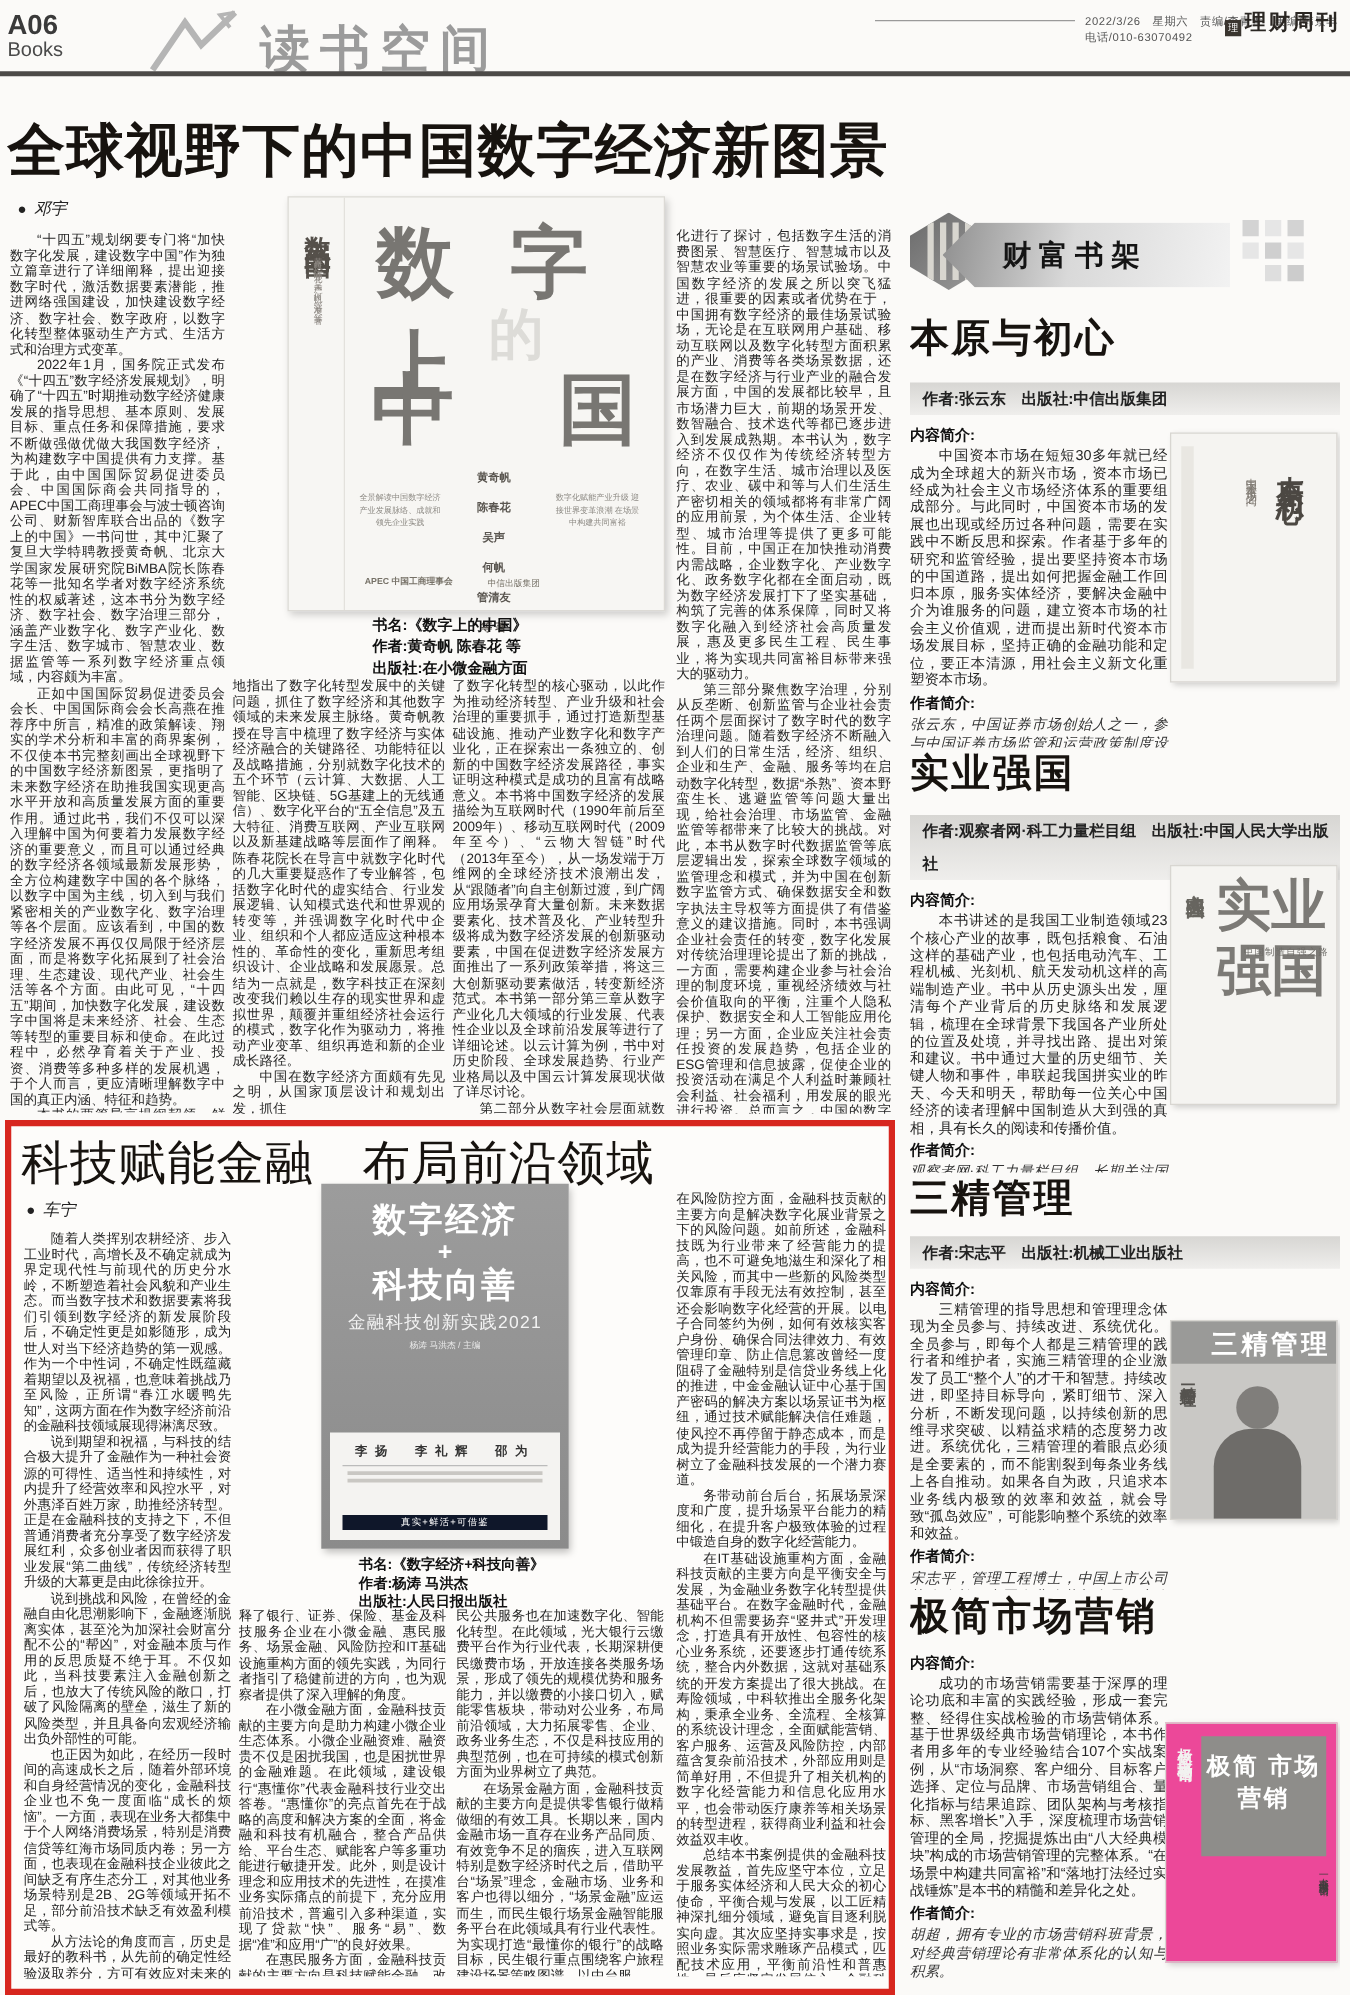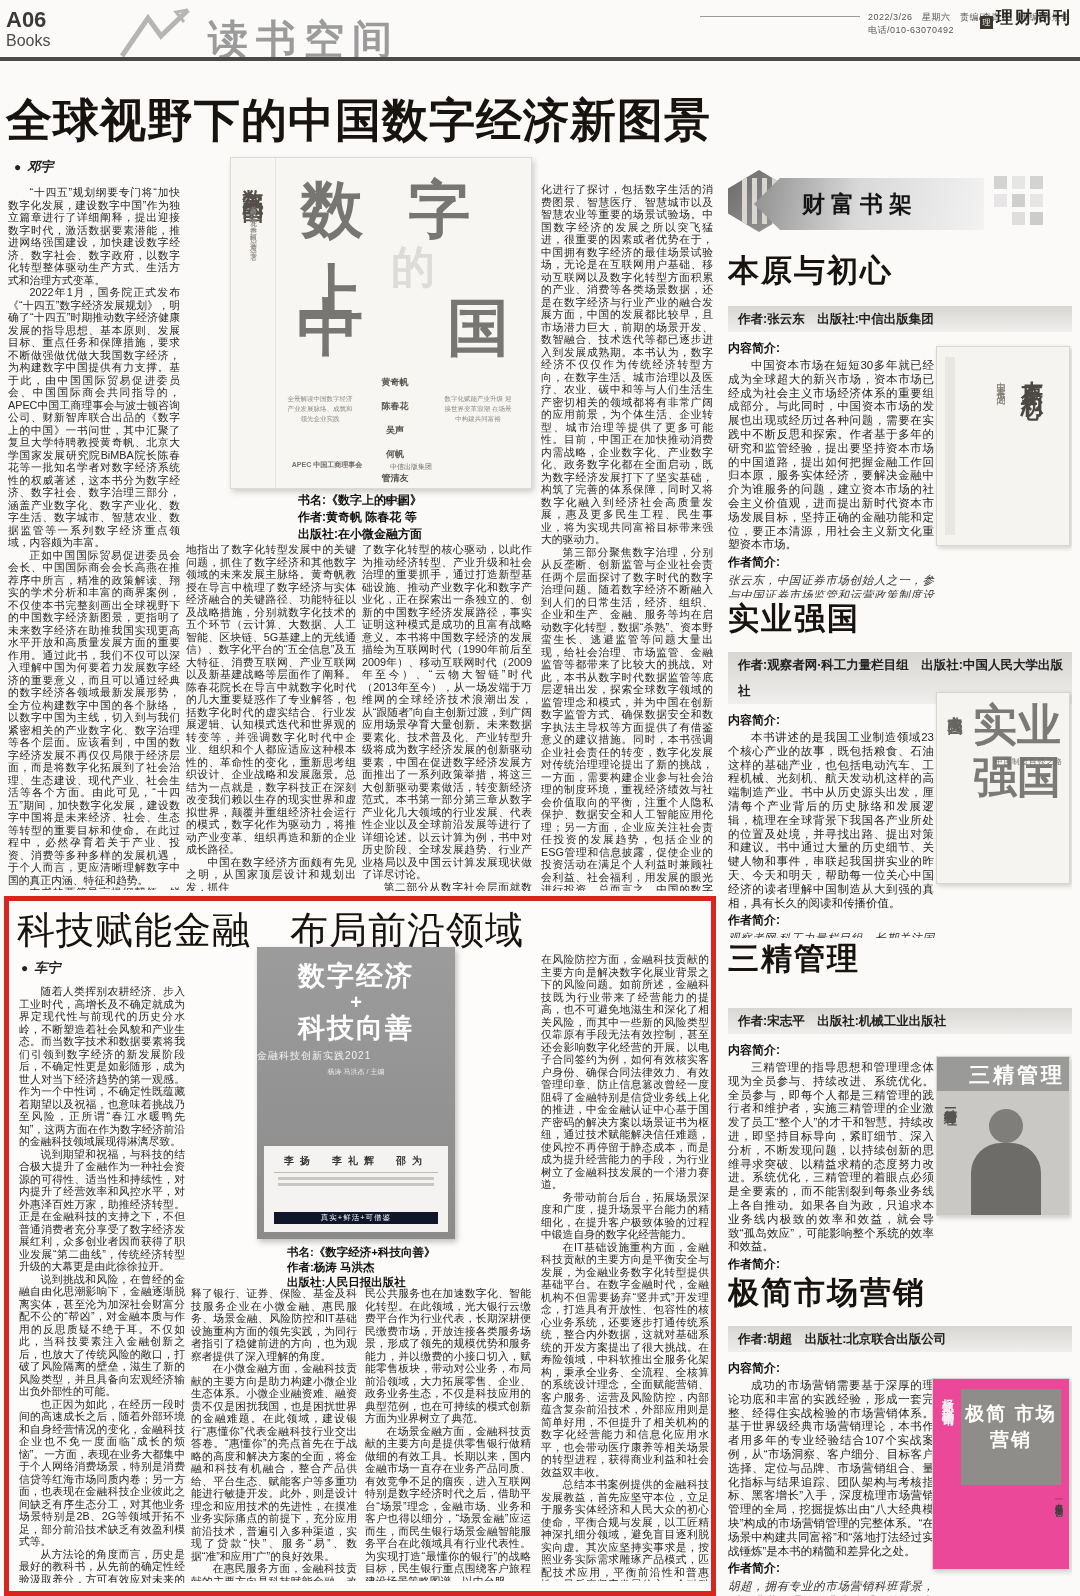--- a/index.html
+++ b/index.html
@@ -11,21 +11,21 @@
   .section-en{font-size:16px;color:#4a4a4a}
   .section-title{font-size:40px;font-weight:bold;color:#9b9b9b;letter-spacing:8px}
   .header-rule{height:4px;background:#4c4a48}
   .meta{font-size:9px;color:#555;letter-spacing:.5px}
   .masthead{font-family:"Liberation Serif","DejaVu Serif",serif;font-weight:bold;font-size:17px;color:#2a2622;letter-spacing:2px}
   .masthead-seal{display:inline-block;width:13px;height:13px;background:#3a352f;color:#fff;font-size:8px;
        line-height:13px;text-align:center;margin-right:3px;vertical-align:-2px}
   
   .h1{font-size:46px;font-weight:900;color:#17130f;letter-spacing:1px;white-space:nowrap}
   .h2{font-size:38px;font-weight:400;color:#17130f;letter-spacing:1px;white-space:nowrap}
-  .author-line{font-size:12px;font-weight:bold;color:#222}
+  .author-line{font-size:12px;font-weight:normal;color:#222}
   .author-line .name{font-family:"Liberation Serif","DejaVu Serif",serif;font-style:italic;font-size:13px;margin-left:6px}
   
   .bodycol{font-size:10.8px;line-height:12.5px;text-align:justify;overflow:hidden;color:#262626}
   .bodycol p{margin:0;text-indent:2em}
   .cont p:first-child{text-indent:0}
   
   .caption{font-size:12px;font-weight:bold;line-height:17px;color:#111}
   .caption p{margin:0;text-indent:0}
   
   .redbox{border:5px solid #d7261e;background:#fdfcfa;box-sizing:border-box}
@@ -35,21 +35,21 @@
   .spine-title{writing-mode:vertical-rl;font-size:21px;font-weight:bold;color:#55504a;letter-spacing:3px;margin:14px auto 0}
   .spine-authors{writing-mode:vertical-rl;font-size:7px;color:#8b8680;letter-spacing:2px;margin:10px auto 0}
   .c1-big{color:#787672;font-weight:bold}
   .c1-names{font-size:9px;font-weight:bold;color:#5a5650;line-height:15px;text-align:center}
   .c1-tag{font-size:6.5px;color:#8d8a84;line-height:10px;text-align:center}
   .c1-logos{font-size:7px;color:#767167;text-align:center}
   
   .cover2{background:linear-gradient(#9c9c9c,#8b8b8b);box-shadow:2px 3px 6px rgba(0,0,0,.25)}
   .c2-title{color:#fff;font-weight:900;font-size:27px;text-align:center;letter-spacing:2px;line-height:30px}
   .c2-plus{color:#fff;font-weight:900;font-size:20px;text-align:center;line-height:22px}
-  .c2-sub{color:#f3f3f3;font-size:10px;letter-spacing:1px}
+  .c2-sub{color:#f3f3f3;font-size:14px;text-align:center;letter-spacing:1px}
   .c2-ed{color:#e9e9e9;font-size:7px;text-align:center}
   .c2-panel{position:absolute;left:7px;right:7px;bottom:7px;background:#f4f3f1;height:86px}
   .c2-names{font-size:10px;font-weight:bold;color:#333;text-align:center;letter-spacing:6px;padding-top:8px}
   .c2-line{height:1px;background:#bbb;margin:4px 10px}
   .c2-fine{height:3px;background:#c9c7c3;margin:3px 14px}
   .c2-strip{position:absolute;left:10px;bottom:8px;right:10px;background:#0f172a;color:#fff;
             font-size:7.5px;text-align:center;line-height:12px;letter-spacing:1px}
   
   .shelf-title{font-size:31px;font-weight:900;color:#17130f;letter-spacing:2px}
   .byline-bar{background:linear-gradient(#d7d6d3,#efeeec);font-size:12.5px;font-weight:bold;color:#222;
@@ -247,41 +247,40 @@
   </div>
   <div class="side-cover" style="top:94px;width:132px;height:190px">
     <div style="position:absolute;left:34px;top:6px;right:6px;font-size:44px;font-weight:900;color:#7c7a76;line-height:52px;text-align:center">实业强国</div>
     <div style="position:absolute;left:34px;top:64px;right:6px;font-size:7.5px;color:#6f6d69;text-align:right;letter-spacing:1px">中国制造自强之路</div>
     <div class="vtext" style="position:absolute;left:8px;top:10px;font-size:15px;font-weight:bold;color:#67655f;letter-spacing:2px">实业强国</div>
   </div>
 </div>
 
 <div class="abs" style="left:728px;top:938px;width:344px;height:334px;overflow:hidden">
   <div class="shelf-title">三精管理</div>
-  <div class="byline-bar" style="margin-top:28px">作者:宋志平　出版社:机械工业出版社</div>
+  <div class="byline-bar" style="margin-top:9px">作者:宋志平　出版社:机械工业出版社</div>
   <div style="margin-top:8px;width:206px">
     <div class="side-label">内容简介:</div>
     <div class="side-body">
         <p>三精管理的指导思想和管理理念体现为全员参与、持续改进、系统优化。全员参与，即每个人都是三精管理的践行者和维护者，实施三精管理的企业激发了员工“整个人”的才干和智慧。持续改进，即坚持目标导向，紧盯细节、深入分析，不断发现问题，以持续创新的思维寻求突破、以精益求精的态度努力改进。系统优化，三精管理的着眼点必须是全要素的，而不能割裂到每条业务线上各自推动。如果各自为政，只追求本业务线内极致的效率和效益，就会导致“孤岛效应”，可能影响整个系统的效率和效益。</p>
       </div>
     <div class="side-label">作者简介:</div>
     <div class="side-authorintro">宋志平，管理工程博士，中国上市公司协会会长、中国企业改革与发展研究会会长。</div>
   </div>
   <div class="side-cover" style="top:118px;width:132px;height:158px;background:#c9c8c5">
     <div style="position:absolute;left:0;top:0;right:0;height:34px;background:#9a9a98"></div>
     <div style="position:absolute;left:26px;top:4px;right:4px;font-size:21px;font-weight:900;color:#fff;letter-spacing:3px;text-align:right">三精管理</div>
     <div style="position:absolute;left:52px;top:52px;width:34px;height:34px;border-radius:50%;background:#807e7b"></div>
     <div style="position:absolute;left:34px;top:86px;width:70px;height:72px;border-radius:30px 30px 0 0;background:#6e6c69"></div>
     <div class="vtext" style="position:absolute;left:4px;top:40px;font-size:13px;font-weight:bold;color:#55534f;letter-spacing:2px">三精管理</div>
   </div>
 </div>
 
 <div class="abs" style="left:728px;top:1272px;width:344px;height:324px;overflow:hidden">
   <div class="shelf-title">极简市场营销</div>
-  <div class="byline-bar" style="margin-top:12px">作者:胡超　出版社:北京联合出版公司</div>
   <div style="margin-top:8px;width:206px">
     <div class="side-label">内容简介:</div>
     <div class="side-body">
         <p>成功的市场营销需要基于深厚的理论功底和丰富的实践经验，形成一套完整、经得住实战检验的市场营销体系。基于世界级经典市场营销理论，本书作者用多年的专业经验结合107个实战案例，从“市场洞察、客户细分、目标客户选择、定位与品牌、市场营销组合、量化指标与结果追踪、团队架构与考核指标、黑客增长”入手，深度梳理市场营销管理的全局，挖掘提炼出由“八大经典模块”构成的市场营销管理的完整体系。“在场景中构建共同富裕”和“落地打法经过实战锤炼”是本书的精髓和差异化之处。</p>
       </div>
     <div class="side-label">作者简介:</div>
     <div class="side-authorintro">胡超，拥有专业的市场营销科班背景，对经典营销理论有非常体系化的认知与积累。</div>
   </div>
   <div class="side-cover" style="top:106px;width:136px;height:190px;background:#ec4899">
     <div style="position:absolute;left:28px;top:10px;right:8px;height:96px;background:#8e8d8a"></div>

